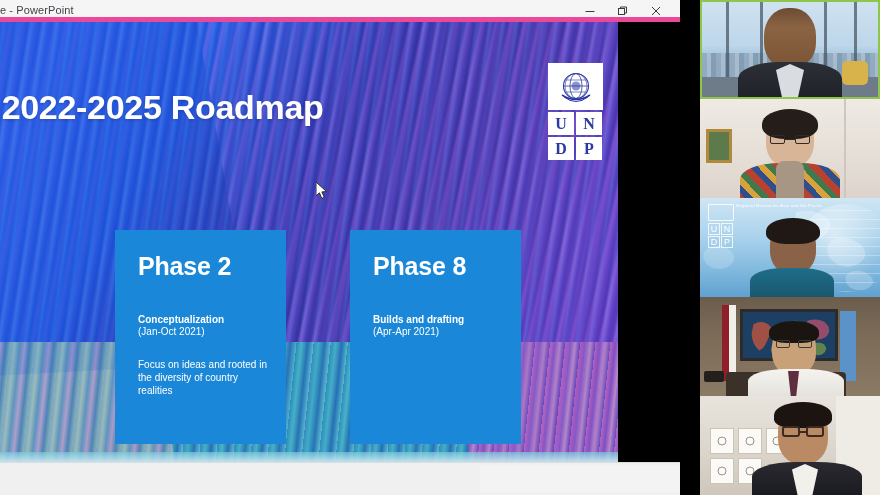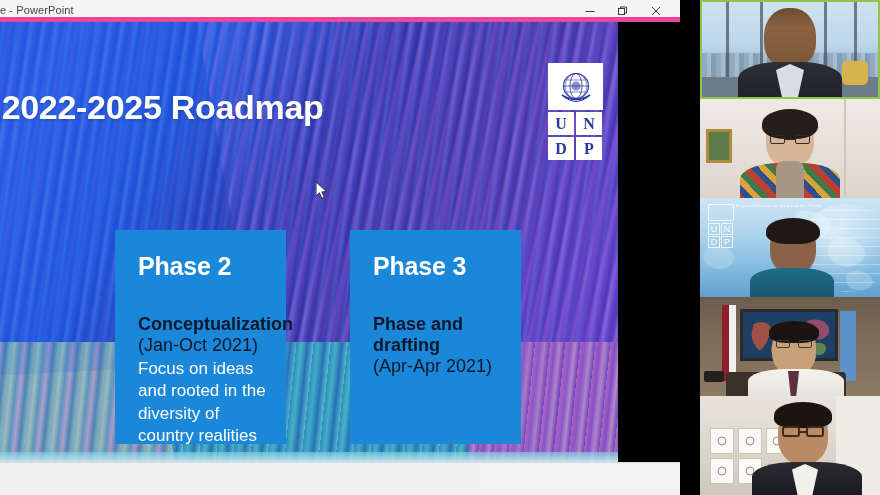--- a/index.html
+++ b/index.html
@@ -77,24 +77,24 @@
   .undp-cell { position:absolute; width:26px; height:23px; background:#fff;
     color:#2b3aa0; font-size:16px; font-weight:bold; display:flex;
     align-items:center; justify-content:center; font-family:"Liberation Serif", serif; }
   #u-c { left:0; top:49px; } #n-c { left:28px; top:49px; }
   #d-c { left:0; top:74px; } #p-c { left:28px; top:74px; }
 
   
   .card { position:absolute; top:208px; width:171px; height:214px; background:#1a87d8; } #card-2 { left:220px; } #card-3 { left:455px; }
   .card-head { position:absolute; left:23px; top:22px; font-size:25px; font-weight:bold;
     color:#fff; letter-spacing:-.2px; }
-  .card-sub { position:absolute; left:23px; top:84px; right:12px; font-size:18px;
-    font-weight:bold; color:#0f172a; line-height:1.18; }
+  .card-sub { position:absolute; left:23px; top:84px; right:12px; font-size:10px;
+    font-weight:bold; color:#ffffff; line-height:1.18; }
   .card-date { font-weight:normal; display:block; }
-  .card-body { position:absolute; left:23px; top:128px; right:14px; font-size:17px;
+  .card-body { position:absolute; left:23px; top:128px; right:14px; font-size:10px;
     color:#fff; line-height:1.32; }
 
   
   #toolbar { position:absolute; left:0; top:462px; width:680px; height:33px;
     background:#f0f0f0; border-top:1px solid #dcdcdc; }
   #tb-strip { position:absolute; left:480px; top:2px; width:200px; height:27px;
     background:#f3f3f3; }
 
   
   #tiles { position:absolute; left:700px; top:0; width:180px; height:495px; background:#000; }
@@ -226,23 +226,23 @@
         <div class="card" id="card-2">
           <div class="card-head">Phase 2</div>
           <div class="card-sub">
             <span>Conceptualization</span>
             <span class="card-date">(Jan-Oct 2021)</span>
           </div>
           <div class="card-body">Focus on ideas and rooted in the diversity of country realities</div>
         </div>
 
         <div class="card" id="card-3">
-          <div class="card-head">Phase 3</div>
+          <div class="card-head">Phase 8</div>
           <div class="card-sub">
-            <span>Phase and drafting</span>
+            <span>Builds and drafting</span>
             <span class="card-date">(Apr-Apr 2021)</span>
           </div>
         </div>
 
       </div>
 
       <div id="cursor">
         <svg width="13" height="19" viewBox="0 0 13 19">
           <polygon points="0,0 0,14 3.4,10.8 5.8,16.4 8.3,15.3 5.9,9.9 10.6,9.6" fill="#fff" stroke="#2b2b2b" stroke-width="1"></polygon>
         </svg>

